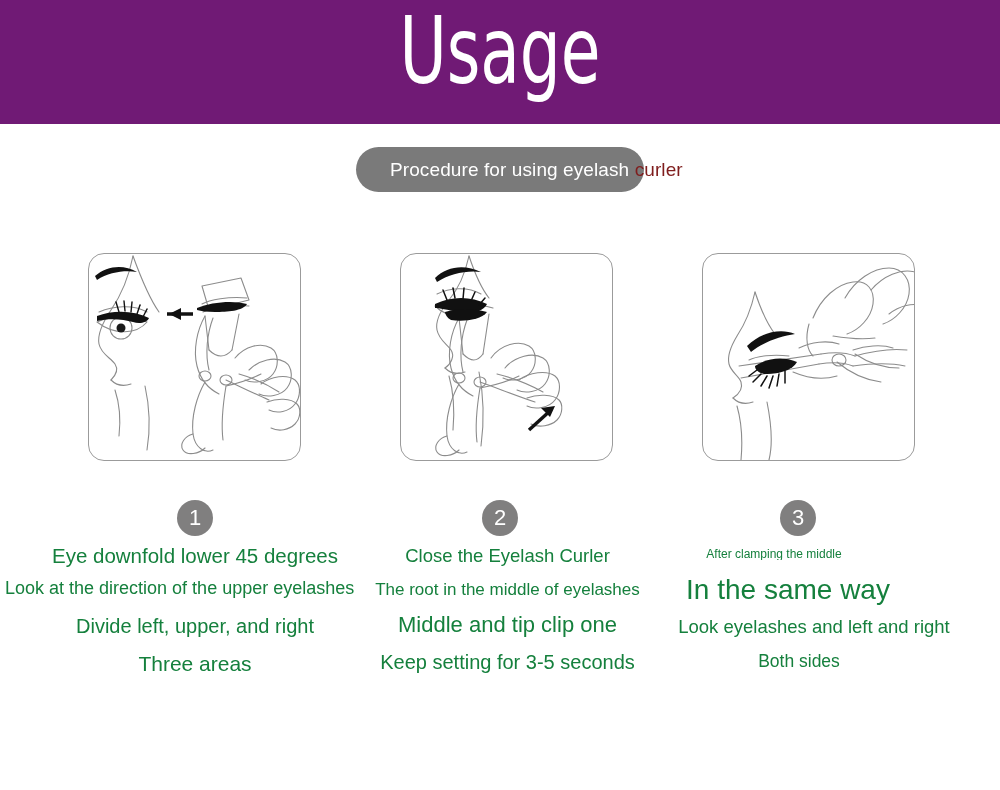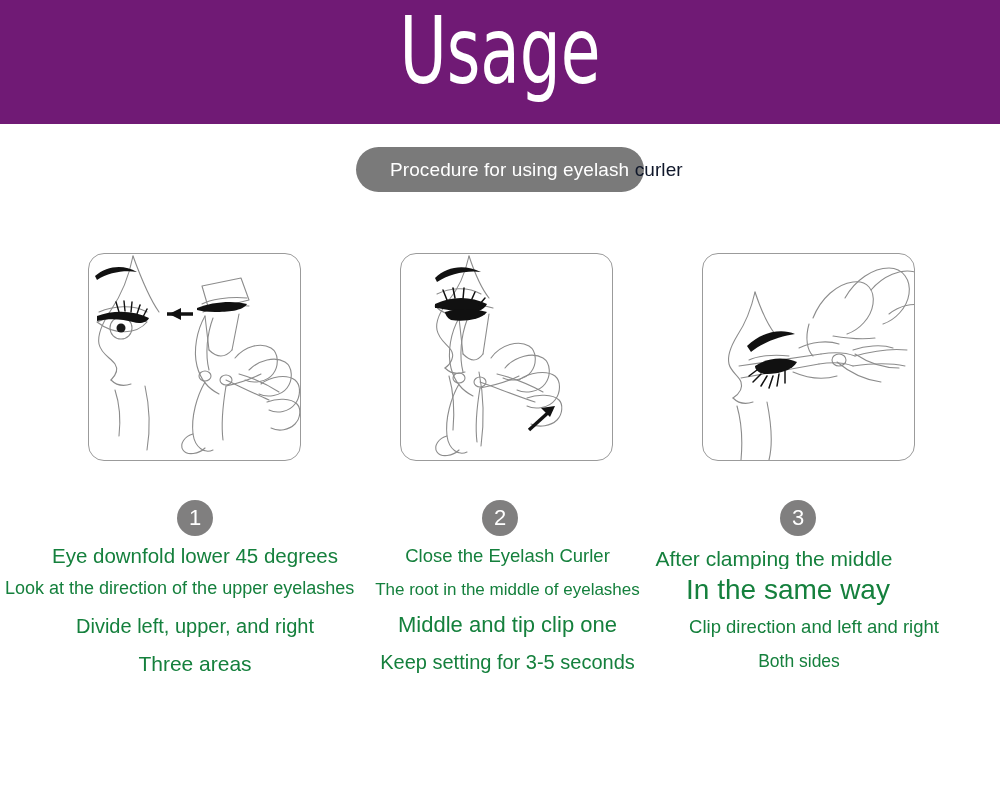--- a/index.html
+++ b/index.html
@@ -70,21 +70,21 @@
     align-items: center;
     white-space: nowrap;
   }
   .subtitle-inner {
     padding-left: 34px;
     font-size: 19px;
     color: #ffffff;
     letter-spacing: 0.1px;
   }
   .subtitle-overflow {
-    color: #0f172a;
+    color: #7f1d1d;
   }
 
   
   .steps {
     position: absolute;
     left: 0;
     top: 250px;
     width: 1000px;
     height: 440px;
   }
@@ -157,21 +157,21 @@
   .c2 .captions { left: 0; width: 333px; }
   .c2 .l1 { position: absolute; left: 0; top: 1px;   width: 333px; text-align: center; font-size: 18.5px; }
   .c2 .l2 { position: absolute; left: 0; top: 35px;  width: 333px; text-align: center; font-size: 17px; }
   .c2 .l3 { position: absolute; left: 0; top: 68px;  width: 333px; text-align: center; font-size: 22px; }
   .c2 .l4 { position: absolute; left: 0; top: 106px; width: 333px; text-align: center; font-size: 20px; }
 
   
   .c3 .captions { left: 0; width: 357px; }
   .c3 .l1 {
     position: absolute; left: 0; top: 2px;
-    width: 262px; text-align: center; font-size: 21px;
+    width: 262px; text-align: center; font-size: 12px;
     overflow: hidden; text-overflow: clip;
   }
   .c3 .l2 { position: absolute; left: 0; top: 30px;  width: 290px; text-align: center; font-size: 28px; }
   .c3 .l3 { position: absolute; left: 0; top: 72px;  width: 342px; text-align: center; font-size: 18.5px; }
   .c3 .l4 { position: absolute; left: 0; top: 107px; width: 312px; text-align: center; font-size: 17.5px; }
 </style>
 </head>
 <body>
 
 <div class="header-band">
@@ -352,18 +352,18 @@
           <path d="M70 122 L66 134"></path>
             <path d="M76 120 L74 132"></path>
             <path d="M82 117 L82 129"></path>
         </g>
       </svg>
     </div>
     <div class="step-badge">3</div>
     <div class="captions">
       <div class="cap-line l1">After clamping the middle</div>
       <div class="cap-line l2">In the same way</div>
-      <div class="cap-line l3">Clip direction and left and right</div>
+      <div class="cap-line l3">Look eyelashes and left and right</div>
       <div class="cap-line l4">Both sides</div>
     </div>
   </div>
 
 </div>
 
 </body></html>

